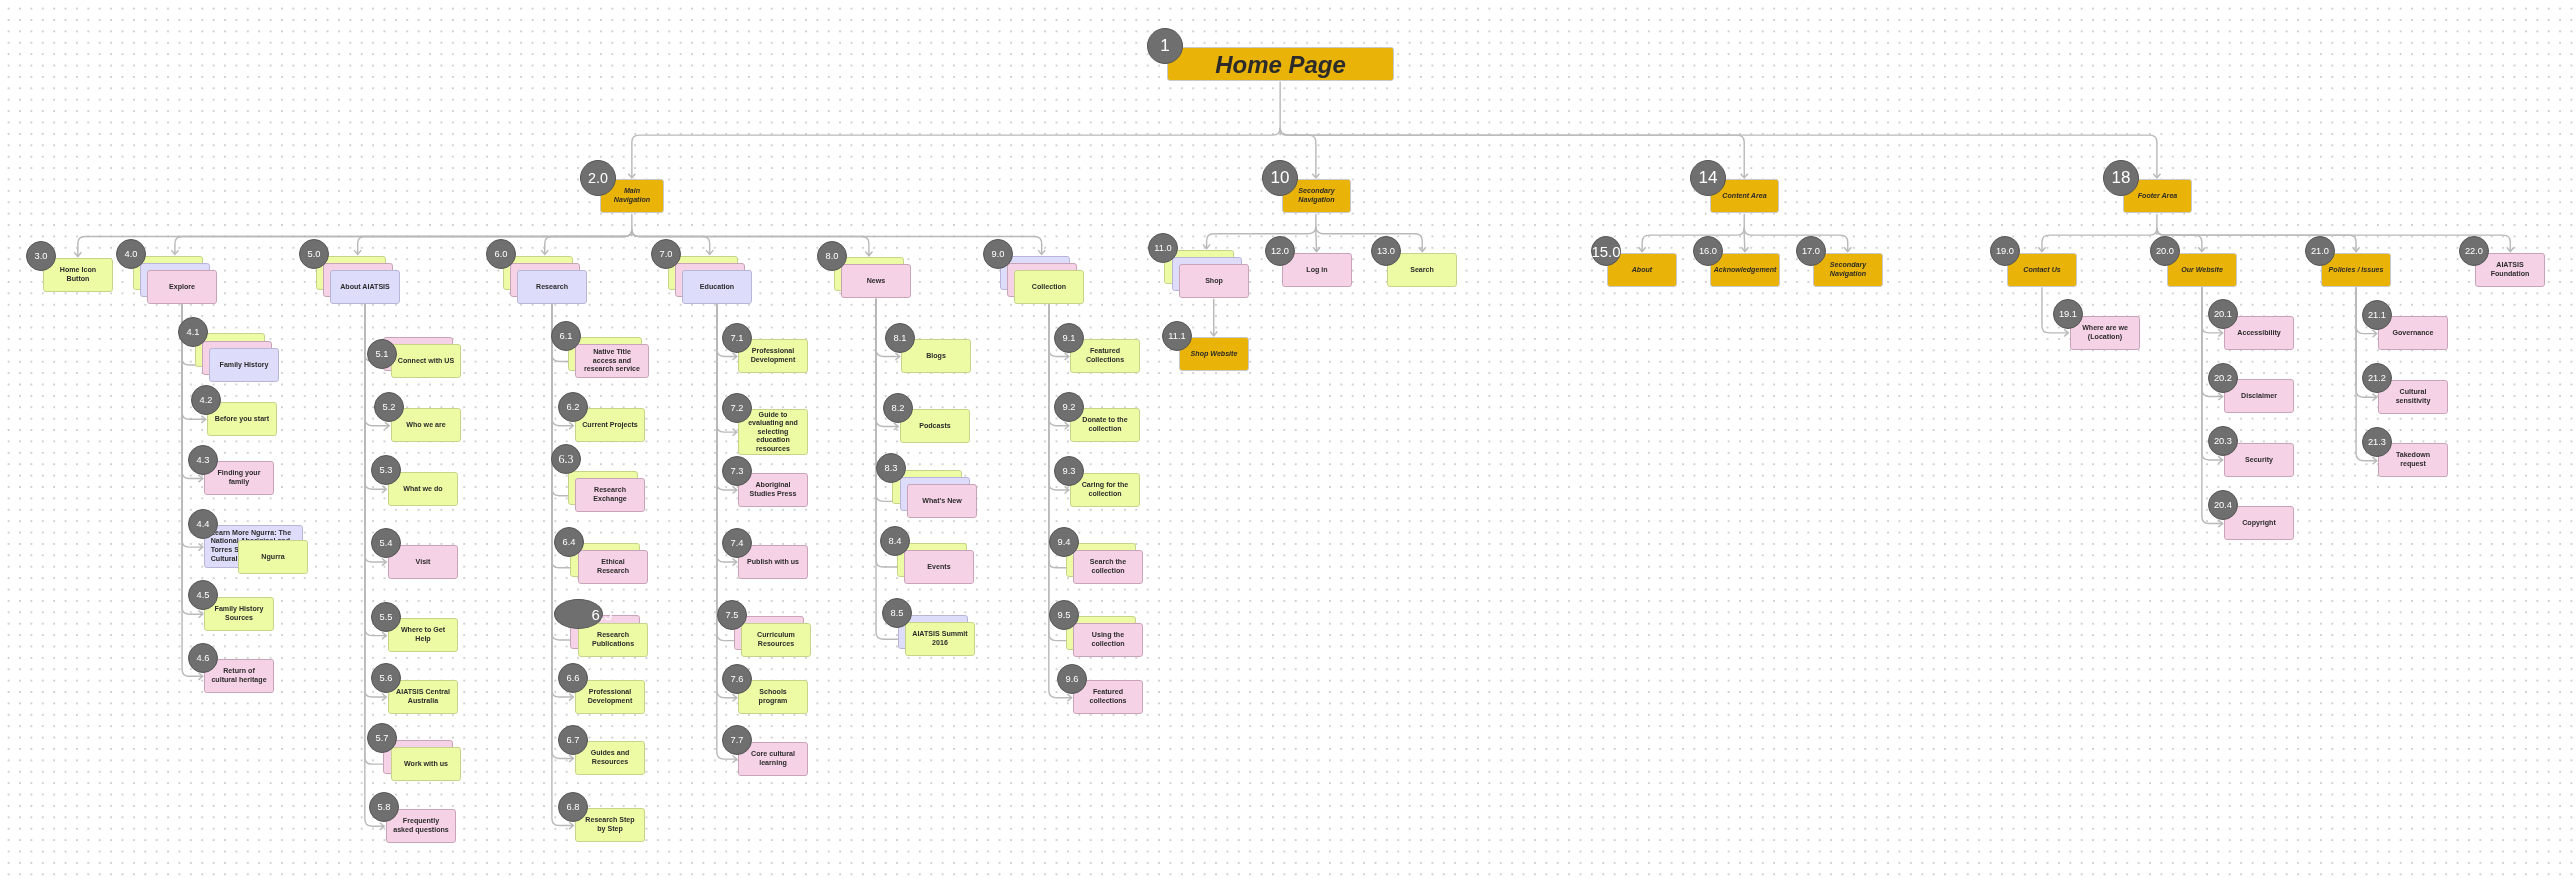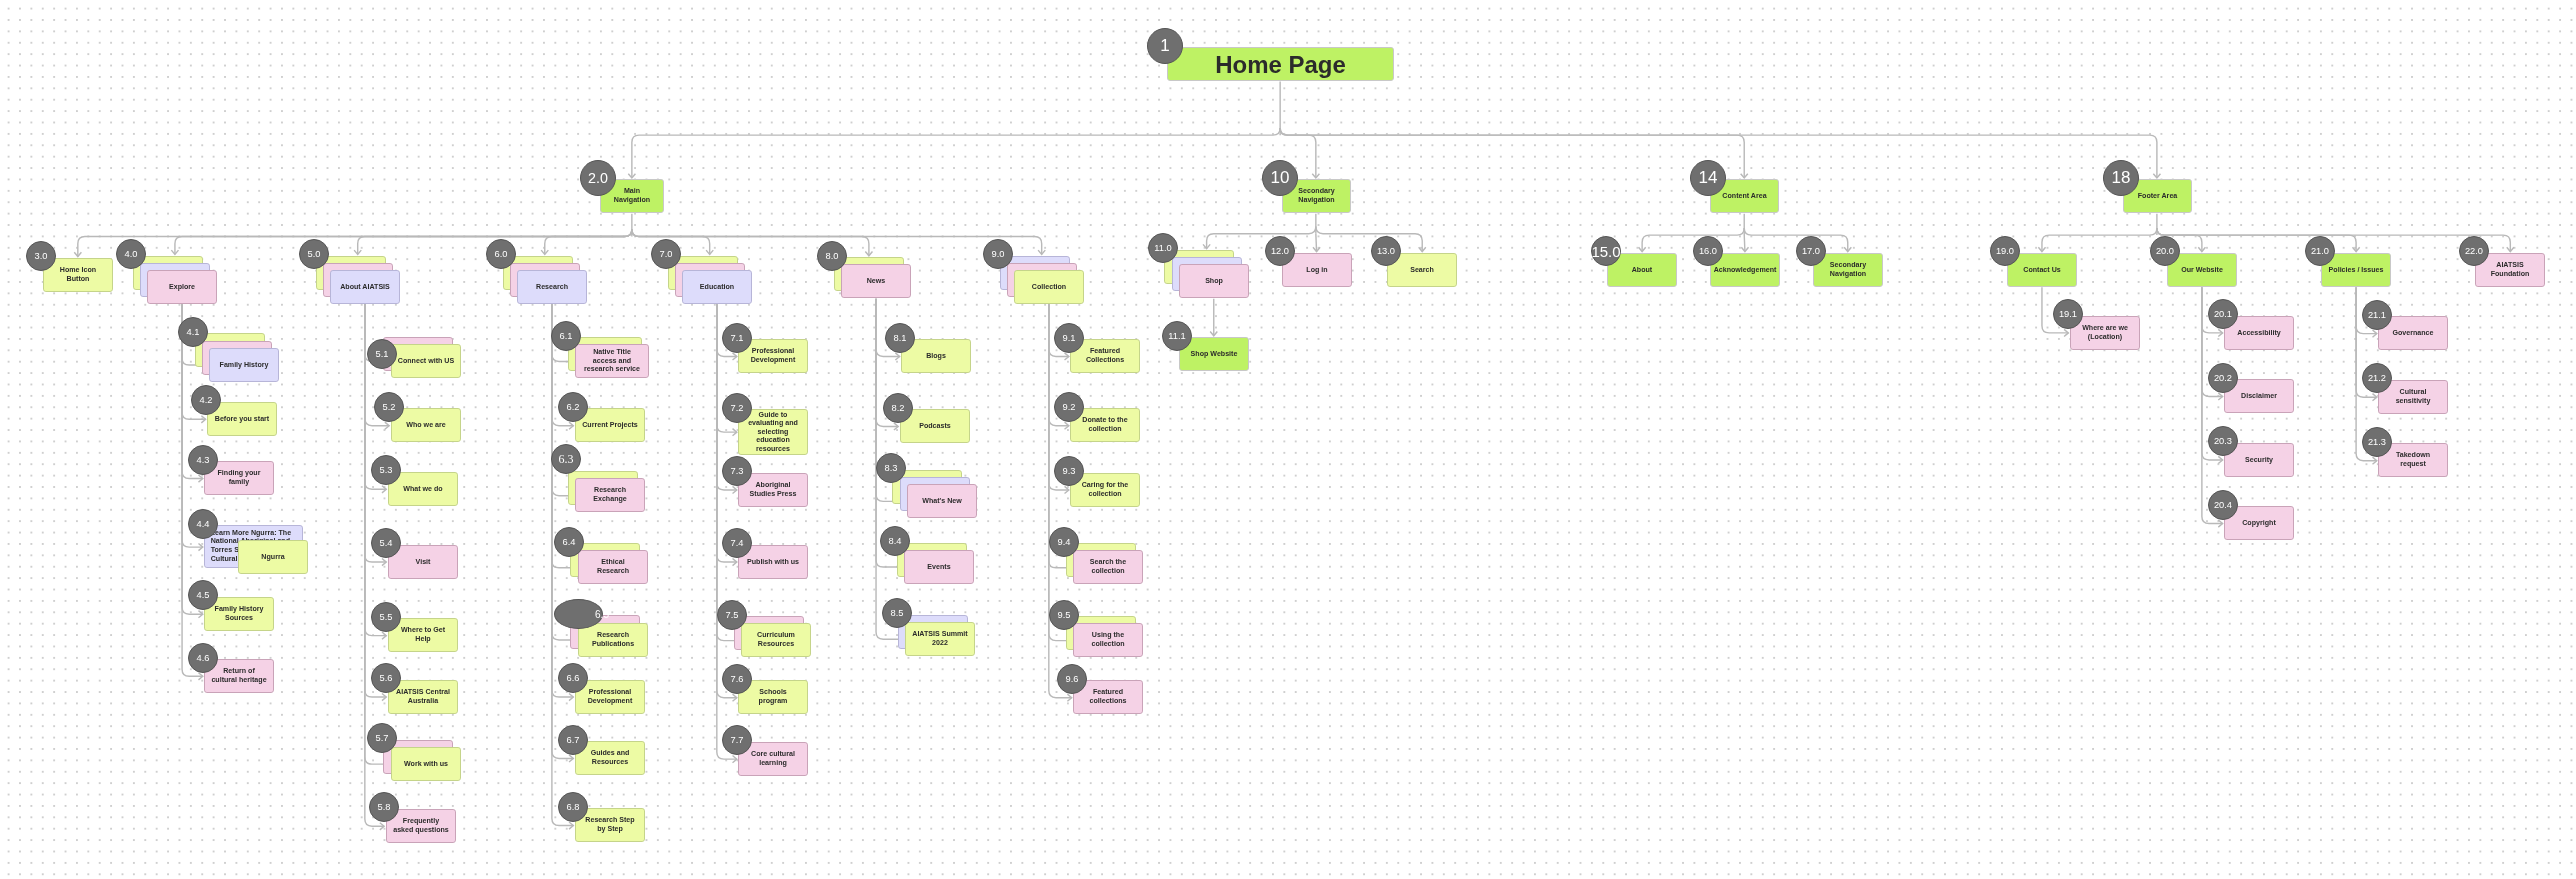--- a/index.html
+++ b/index.html
@@ -12,21 +12,21 @@
     font-family: "Liberation Sans", "DejaVu Sans", sans-serif;
   }
   #canvas { position:absolute; left:0; top:0; width:2576px; height:880px; }
   svg.wires { position:absolute; left:0; top:0; width:2576px; height:880px; pointer-events:none; }
   .card {
     position:absolute; box-sizing:border-box; border-radius:2.9px;
     border:1.4px solid; display:flex; align-items:center; justify-content:center;
     text-align:center; font-weight:bold; color:#2b2b2b; font-size:7.1px; line-height:8.6px;
     padding:2.9px 5.7px;
   }
-  .c-white  { background:#bef264; border-color:#c8c8c8; }
+  .c-white  { background:#eab308; border-color:#c8c8c8;font-style:italic; }
   .c-yellow { background:#edfba4; border-color:#c5d48a; }
   .c-pink   { background:#f5d2e6; border-color:#c9a3b8; }
   .c-purple { background:#dddcfb; border-color:#b7b5d8; }
   .card.title { font-size:24px; line-height:27px; color:#2b2b2b; }
   .badge {
     position:absolute; border-radius:50%; background:#6f6f6f; border:1.4px solid #555;
     box-sizing:border-box; color:#fff; display:flex; align-items:center; justify-content:center;
     font-weight:normal; z-index:5;
   }
 </style>
@@ -320,21 +320,21 @@
     <div class="badge" style="width: 30px; height: 30px; left: 551px; top: 444px; font-size: 12px; font-family: Liberation Serif, serif;">6.3</div>
     <div class="card c-yellow" style="left: 570px; top: 543px; width: 70px; height: 34px;"></div>
     <div class="card c-pink" style="left: 578px; top: 550px; width: 70px; height: 34px;">
       <span>Ethical Research</span>
     </div>
     <div class="badge" style="width: 30px; height: 30px; left: 554px; top: 527px; font-size: 9.3px;">6.4</div>
     <div class="card c-pink" style="left: 570px; top: 615px; width: 70px; height: 34px;"></div>
     <div class="card c-yellow" style="left: 578px; top: 623px; width: 70px; height: 34px;">
       <span>Research Publications</span>
     </div>
-    <div class="badge" style="width: 30px; height: 30px; left: 554px; top: 599px; font-size: 10px; padding-left: 47px;">6.5</div>
+    <div class="badge" style="width: 30px; height: 30px; left: 554px; top: 599px; font-size: 15px; padding-left: 47px;">6.5</div>
     <div class="card c-yellow" style="left: 575px; top: 680px; width: 70px; height: 34px;">
       <span>Professional Development</span>
     </div>
     <div class="badge" style="width: 30px; height: 30px; left: 558px; top: 663px; font-size: 9.3px;">6.6</div>
     <div class="card c-yellow" style="left: 575px; top: 741px; width: 70px; height: 34px;">
       <span>Guides and Resources</span>
     </div>
     <div class="badge" style="width: 30px; height: 30px; left: 558px; top: 725px; font-size: 9.3px;">6.7</div>
     <div class="card c-yellow" style="left: 575px; top: 808px; width: 70px; height: 34px;">
       <span>Research Step by Step</span>
@@ -383,21 +383,21 @@
       <span>What's New</span>
     </div>
     <div class="badge" style="width: 30px; height: 30px; left: 876px; top: 453px; font-size: 9.3px;">8.3</div>
     <div class="card c-yellow" style="left: 897px; top: 543px; width: 70px; height: 34px;"></div>
     <div class="card c-pink" style="left: 904px; top: 550px; width: 70px; height: 34px;">
       <span>Events</span>
     </div>
     <div class="badge" style="width: 30px; height: 30px; left: 880px; top: 526px; font-size: 9.3px;">8.4</div>
     <div class="card c-purple" style="left: 898px; top: 615px; width: 70px; height: 34px;"></div>
     <div class="card c-yellow" style="left: 905px; top: 622px; width: 70px; height: 34px;">
-      <span>AIATSIS Summit 2022</span>
+      <span>AIATSIS Summit 2016</span>
     </div>
     <div class="badge" style="width: 30px; height: 30px; left: 882px; top: 598px; font-size: 9.3px;">8.5</div>
     <div class="card c-yellow" style="left: 1070px; top: 339px; width: 70px; height: 34px;">
       <span>Featured Collections</span>
     </div>
     <div class="badge" style="width: 30px; height: 30px; left: 1054px; top: 323px; font-size: 9.3px;">9.1</div>
     <div class="card c-yellow" style="left: 1070px; top: 408px; width: 70px; height: 34px;">
       <span>Donate to the collection</span>
     </div>
     <div class="badge" style="width: 30px; height: 30px; left: 1054px; top: 392px; font-size: 9.3px;">9.2</div>

